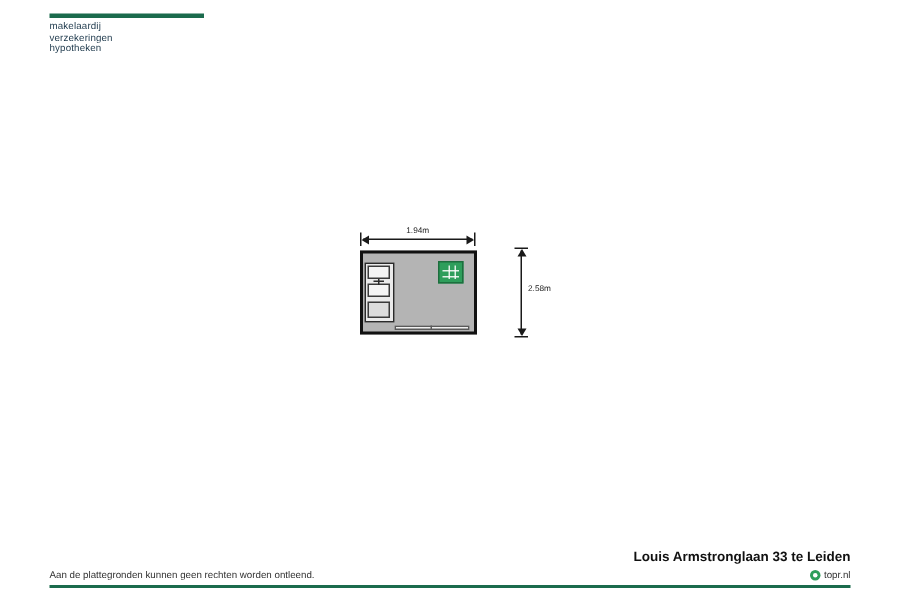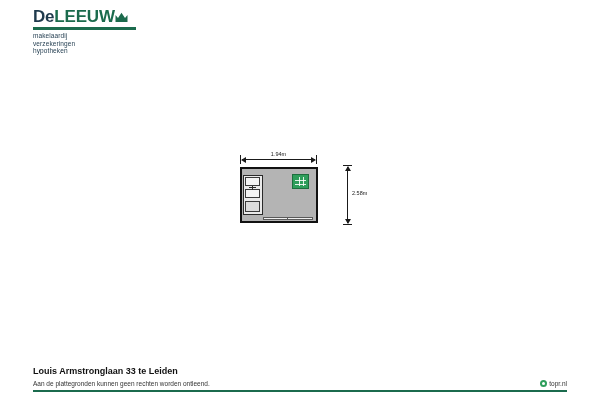--- a/index.html
+++ b/index.html
@@ -264,20 +264,21 @@
     height: 3px;
     background: #5a5a5a;
   }
 
   
   #footer {
     position: absolute;
     left: 33px;
     bottom: 8px;
     width: 534px;
+    text-align: right;
   }
   #footer-title {
     font-size: 9px;
     font-weight: bold;
     color: #111111;
     line-height: 12px;
   }
   #footer-row {
     margin-top: 2px;
     display: flex;
@@ -318,27 +319,20 @@
     margin-top: 2px;
     height: 2px;
     background: #1b6b4d;
     width: 100%;
   }
 </style>
 </head>
 <body>
 
 <div id="logo-block">
-  <div id="logo-wordmark">
-    <span class="dark">De</span><span>LEEUW</span><span id="logo-crown">
-      <svg width="13" height="11" viewBox="0 0 13 11" xmlns="http://www.w3.org/2000/svg">
-        <path d="M0.5 10 L0.5 3 L3 6 L6.5 0.8 L10 6 L12.5 3 L12.5 10 Z" fill="#1b6b4d"></path>
-      </svg>
-    </span>
-  </div>
   <div id="logo-rule"></div>
   <div id="logo-sub">
     <div>makelaardij</div>
     <div>verzekeringen</div>
     <div>hypotheken</div>
   </div>
 </div>
 
 <div id="plan-area">
 

